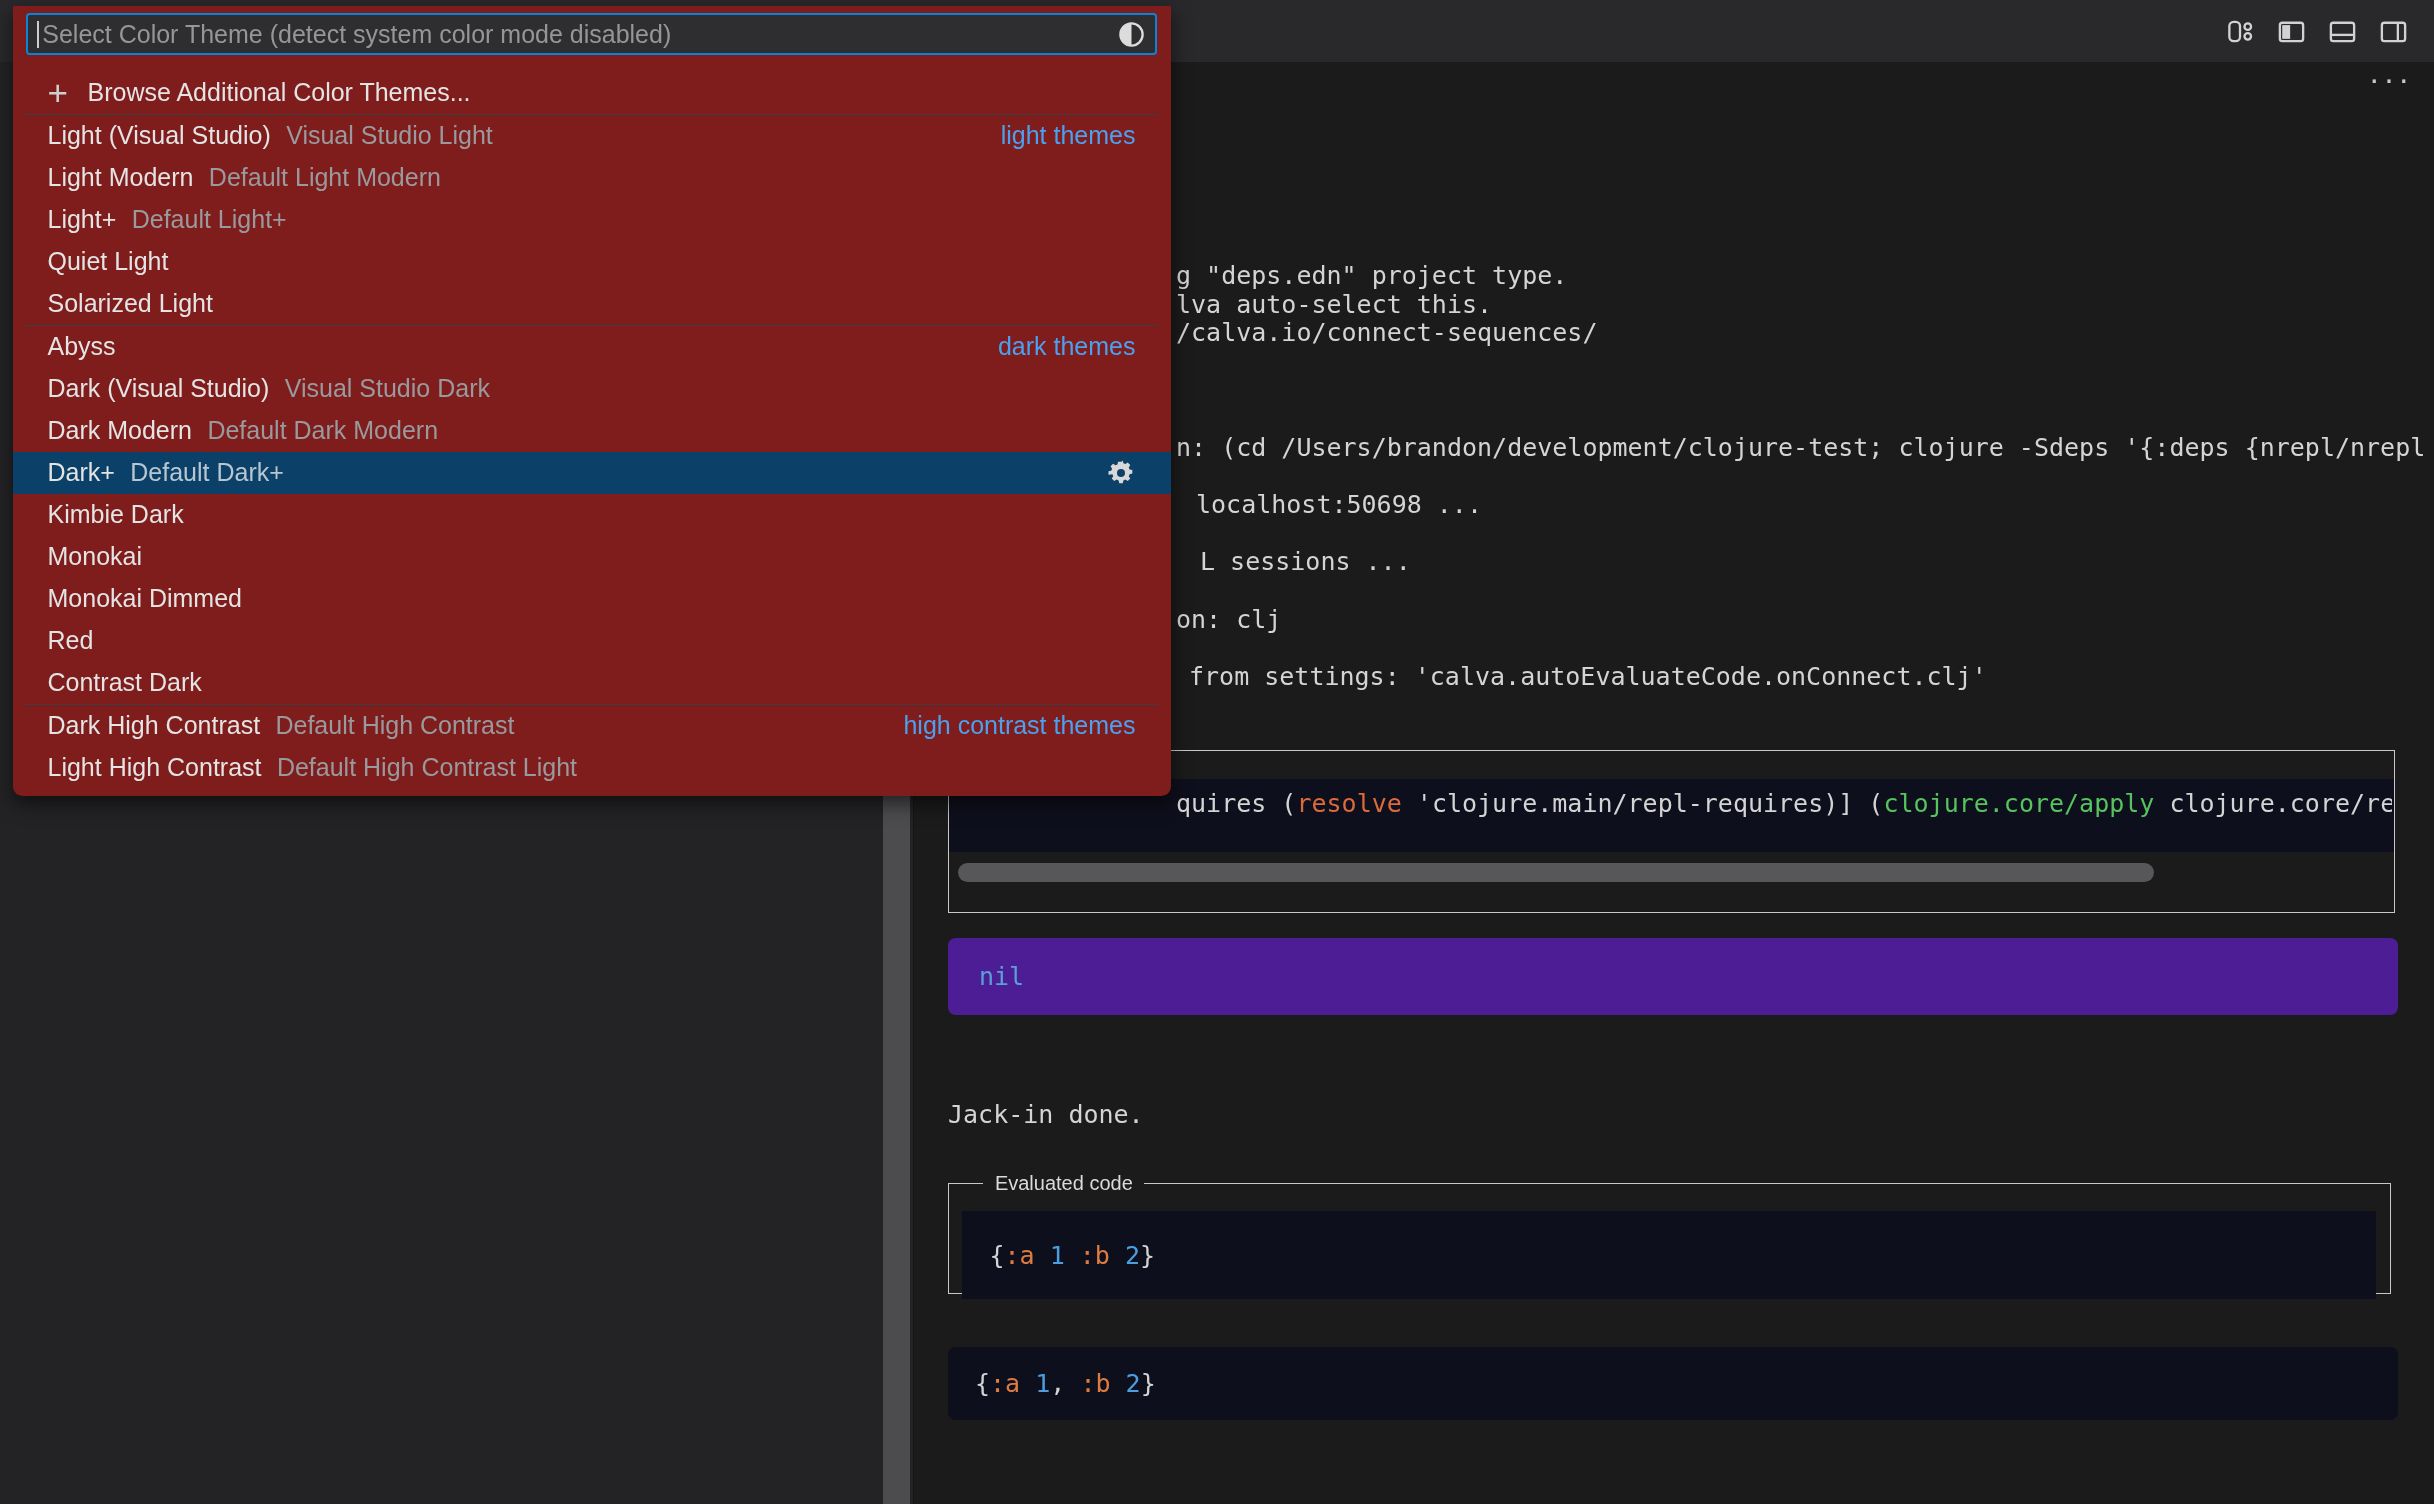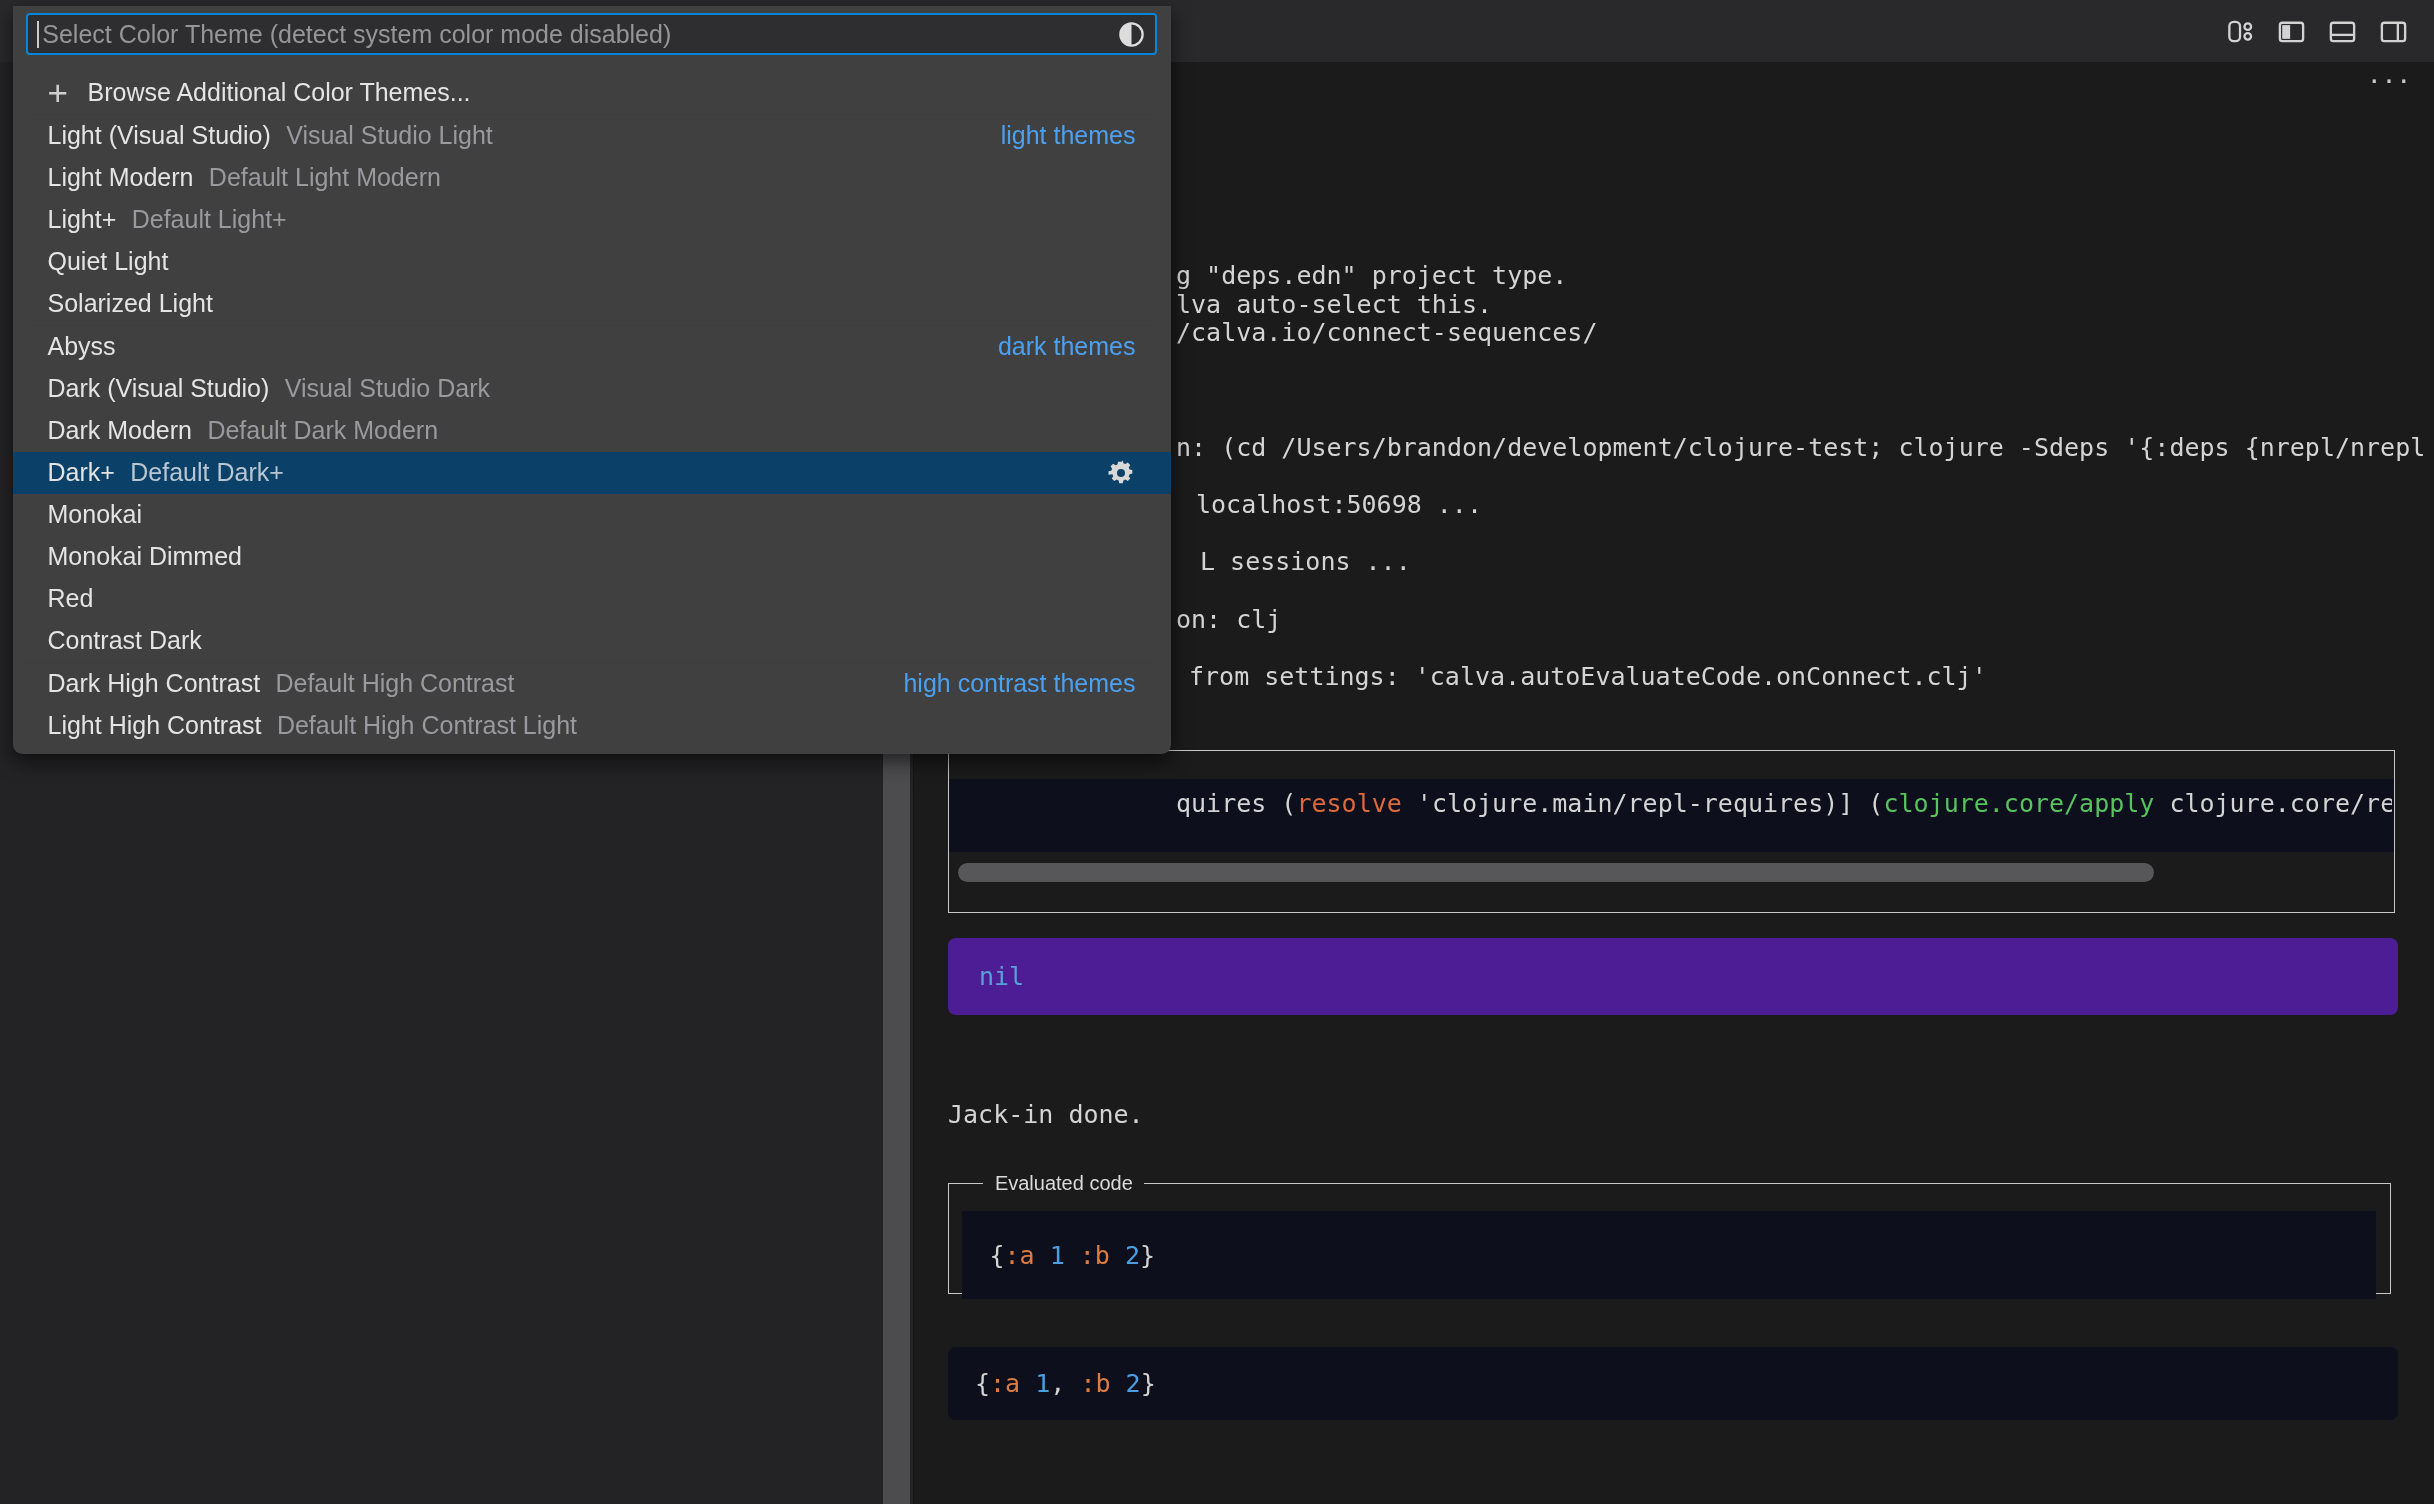--- a/index.html
+++ b/index.html
@@ -87,21 +87,21 @@
   }
   .eval-box2{
     position:absolute;left:33px;top:1285px;width:1450px;height:73px;
     border-radius:7.7px;background:#0e0f1c;
     display:flex;align-items:center;padding-left:27px;box-sizing:border-box;
     white-space:pre;
   }
   
   .quick-pick{
     position:absolute;left:12.5px;top:5.8px;width:1158px;
-    background:#404040;border-radius:0 0 9.6px 9.6px;
+    background:#7f1d1d;border-radius:0 0 9.6px 9.6px;
     box-shadow:0 7.7px 19px rgba(0,0,0,.55);
     z-index:10;padding-bottom:7.7px;
   }
   .qp-input{
     margin:7.7px 13.4px 0 13.4px;height:38px;
     background:#2e2e30;border:2.9px solid #0a84d8;border-radius:3.8px;
     display:flex;align-items:center;padding:0 9.6px;
   }
   .qp-caret{width:1.9px;height:27px;background:#cccccc;margin-right:2.9px;flex:none;}
   .qp-placeholder{
@@ -239,20 +239,24 @@
     <span class="desc">Default Dark Modern</span>
   </div>
       <div class="qp-row selected">
     <span class="lbl">Dark+</span>
     <span class="desc">Default Dark+</span>
   <svg class="qp-gear" viewBox="0 0 24 24">
           <path fill-rule="evenodd" fill="#d8d8d8" d="M13.4 2l.5 2.2 1.6.66 1.9-1.2 2 2-1.2 1.9.66 1.6 2.2.5v2.8l-2.2.5-.66 1.6 1.2 1.9-2 2-1.9-1.2-1.6.66-.5 2.2h-2.8l-.5-2.2-1.6-.66-1.9 1.2-2-2 1.2-1.9-.66-1.6L2 13.4v-2.8l2.2-.5.66-1.6-1.2-1.9 2-2 1.9 1.2 1.6-.66.5-2.2h2.8zM12 15.2a3.2 3.2 0 1 0 0-6.4 3.2 3.2 0 0 0 0 6.4z"></path>
         </svg>
       </div>
       <div class="qp-row">
+    <span class="lbl">Kimbie Dark</span>
+
+  </div>
+      <div class="qp-row">
     <span class="lbl">Monokai</span>
 
   </div>
       <div class="qp-row">
     <span class="lbl">Monokai Dimmed</span>
 
   </div>
       <div class="qp-row">
     <span class="lbl">Red</span>
 

